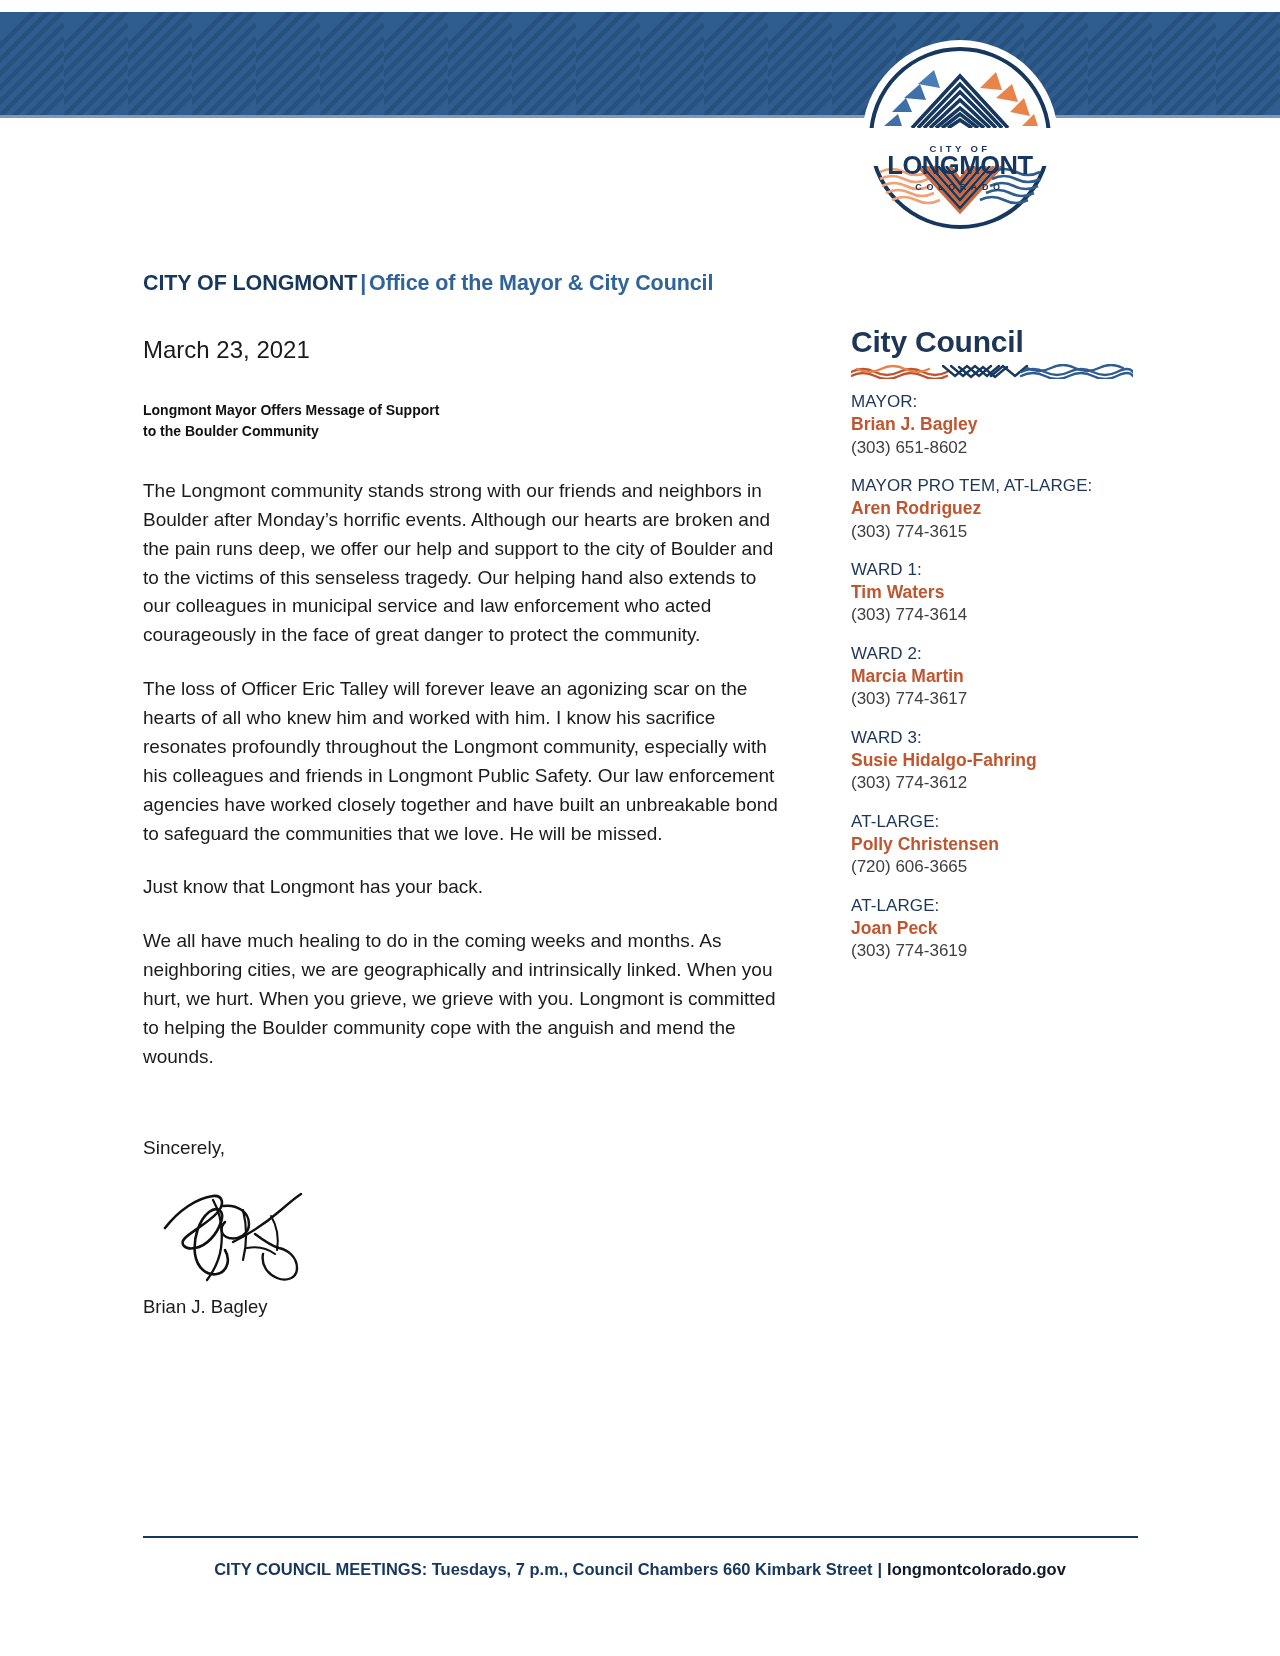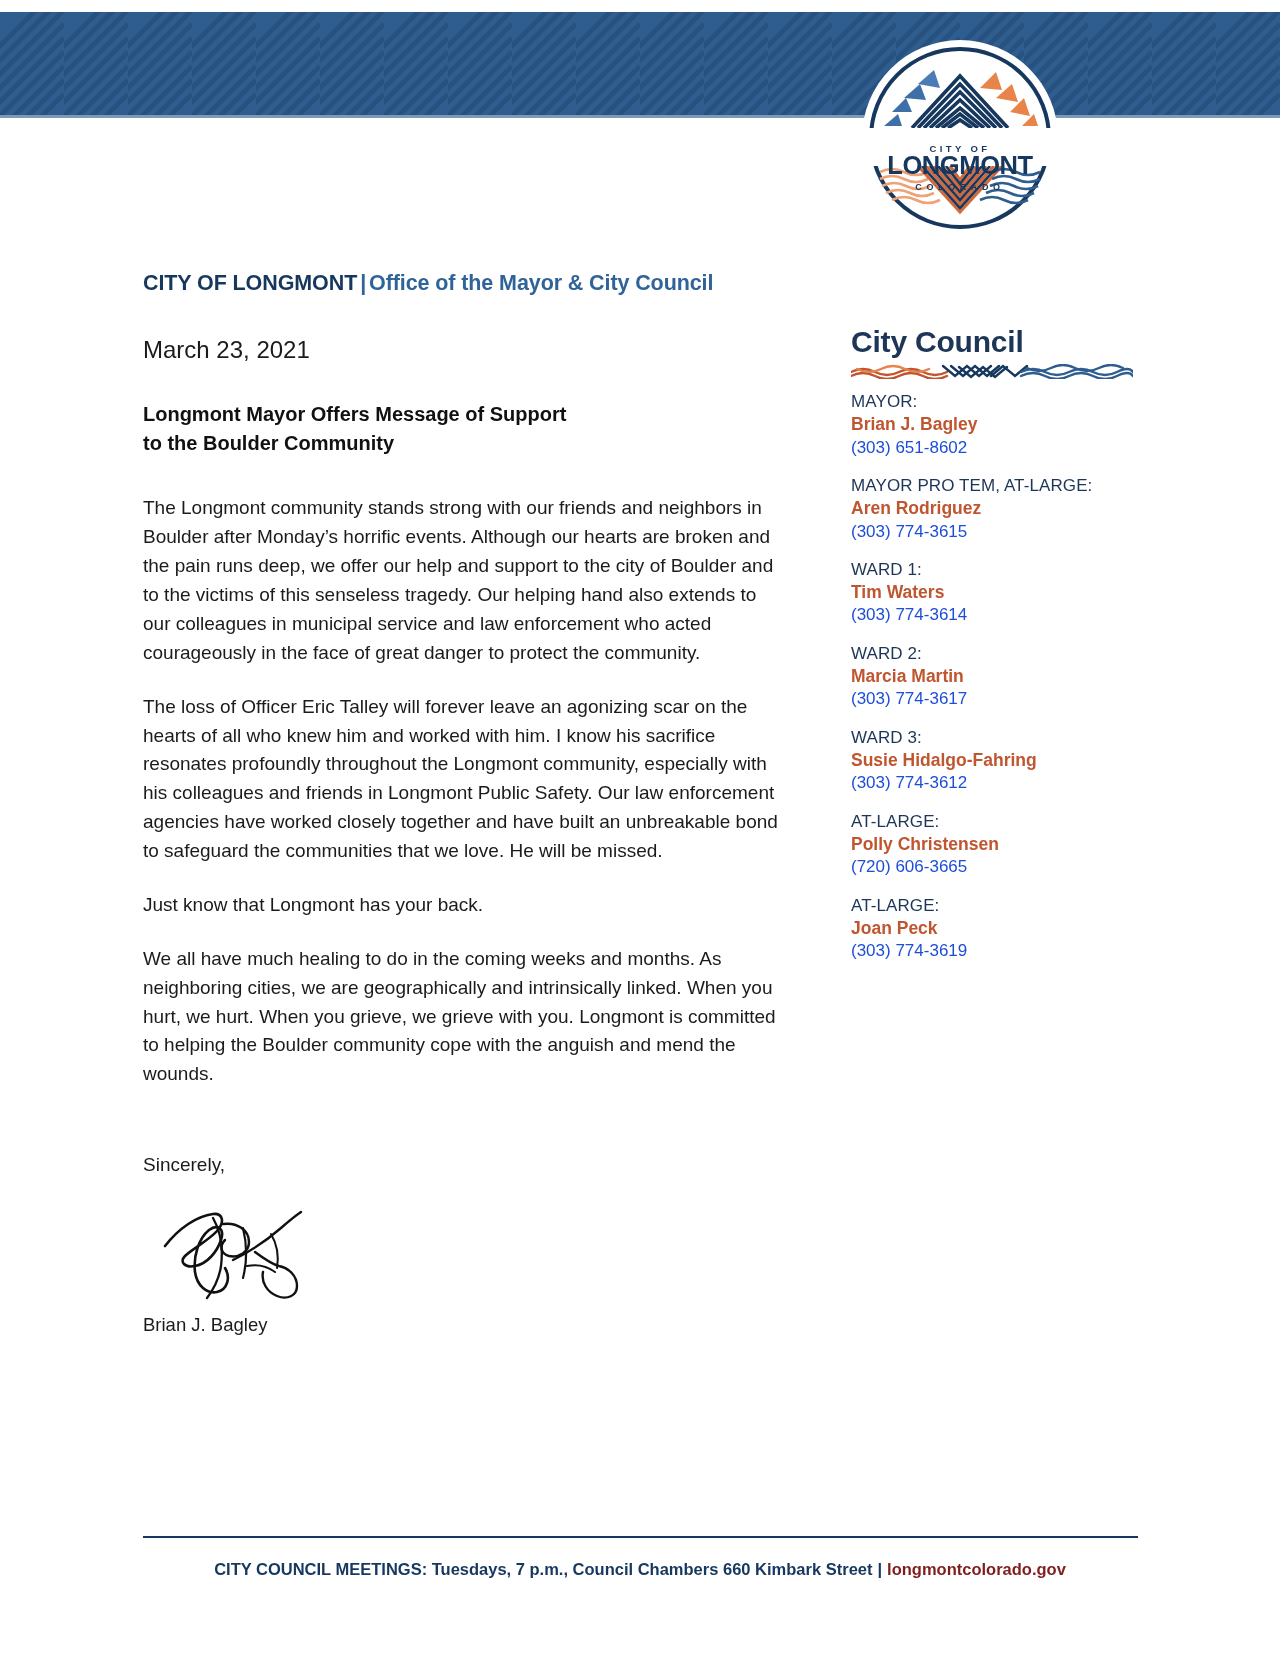--- a/index.html
+++ b/index.html
@@ -87,21 +87,21 @@
     left: 143px;
     width: 645px;
     color: #1b1b1b;
   }
   .letter-date {
     font-size: 24px;
     line-height: 1.35;
     margin: 0 0 34px 0;
   }
   .letter-subject {
-    font-size: 20px;
+    font-size: 14px;
     font-weight: bold;
     line-height: 1.45;
     margin: 0 0 36px 0;
     color: #111111;
   }
   .letter-para {
     font-size: 19px;
     line-height: 1.52;
     margin: 0 0 25px 0;
     text-align: left;
@@ -158,21 +158,21 @@
     line-height: 1.32;
   }
   .council-name {
     font-size: 17.5px;
     font-weight: bold;
     color: #c0562f;
     line-height: 1.32;
   }
   .council-phone {
     font-size: 17px;
-    color: #1d4ed8;
+    color: #404040;
     line-height: 1.32;
   }
 
   
   .footer-rule {
     position: absolute;
     left: 143px;
     top: 1524px;
     width: 995px;
     height: 2px;
@@ -183,21 +183,21 @@
     top: 1548px;
     left: 0;
     width: 1280px;
     text-align: center;
     font-size: 16.5px;
     font-weight: bold;
     white-space: nowrap;
   }
   .footer .f-main { color: #16375e; }
   .footer .f-sep  { color: #16375e; padding: 0 5px; }
-  .footer .f-url  { color: #7f1d1d; }
+  .footer .f-url  { color: #0f172a; }
 </style>
 </head>
 <body>
 
 <div class="page">
 
   <div class="header-banner">
     <svg viewBox="0 0 1280 103" preserveAspectRatio="none" aria-hidden="true">
       <defs>
         <pattern id="chev" x="0" y="0" width="64" height="103" patternUnits="userSpaceOnUse">

